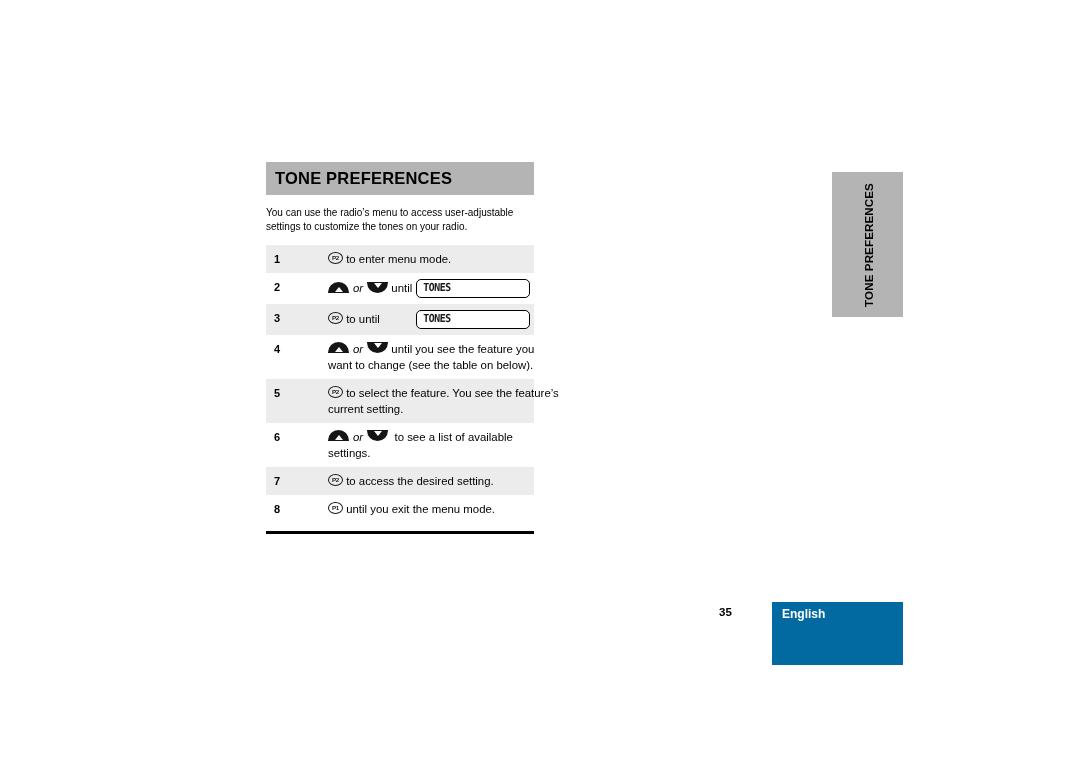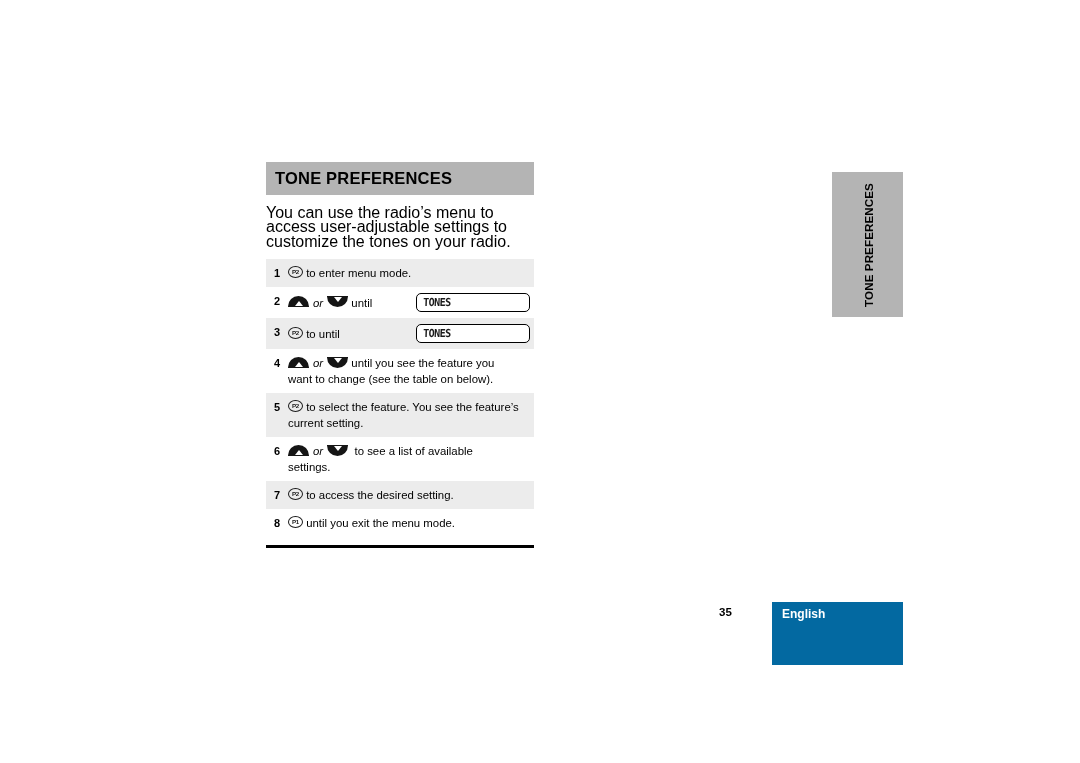--- a/index.html
+++ b/index.html
@@ -32,21 +32,21 @@
     box-sizing: border-box;
   }
   .section-header-title {
     font-size: 16.5px;
     font-weight: bold;
     color: #000000;
     letter-spacing: 0.2px;
   }
 
   .intro {
-    font-size: 16px;
+    font-size: 10px;
     line-height: 14.4px;
     color: #000000;
     margin-top: 11px;
     margin-bottom: 10px;
     width: 262px;
   }
 
   
   .steps {
     width: 268px;
@@ -72,20 +72,21 @@
   }
   .step-body {
     flex: 1 1 auto;
     font-size: 11.4px;
     line-height: 16px;
     color: #000;
     padding-right: 4px;
   }
   .step-line {
     display: block;
+    margin-left: 40px;
   }
   .step-line.first {
     display: flex;
     align-items: center;
     flex-wrap: nowrap;
   }
   .txt { white-space: pre; }
   .txt-wrap { white-space: normal; }
   .ital { font-style: italic; }
 

